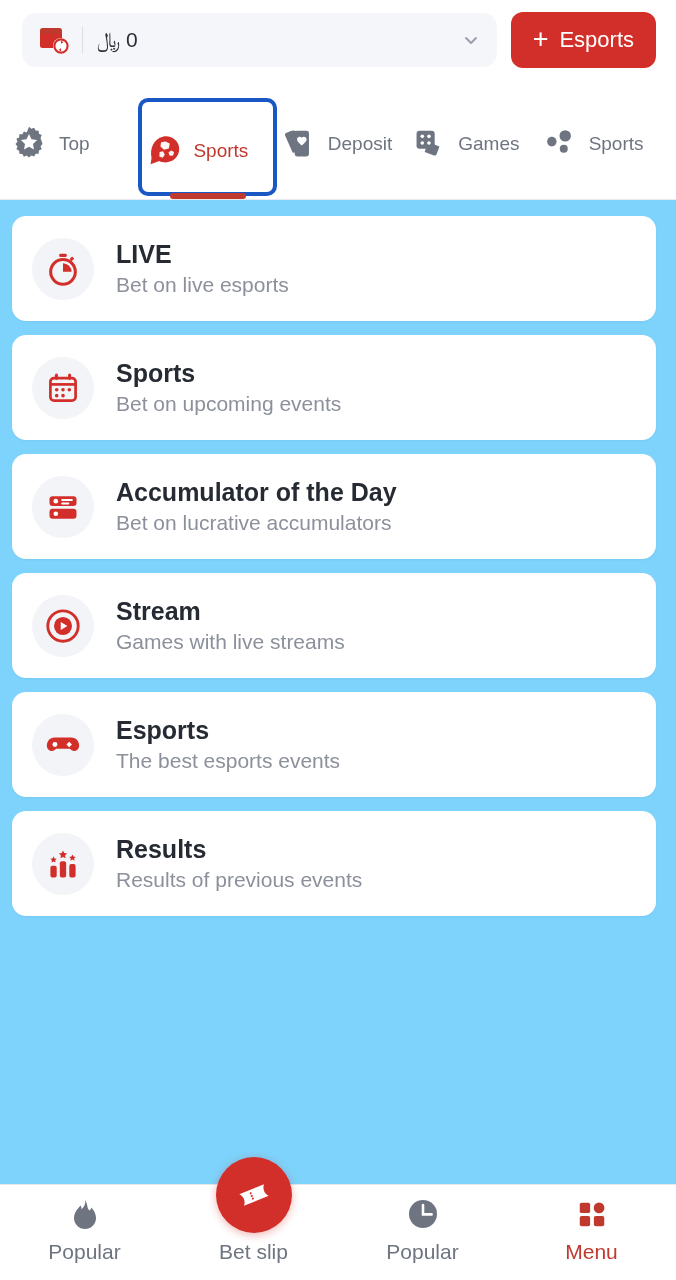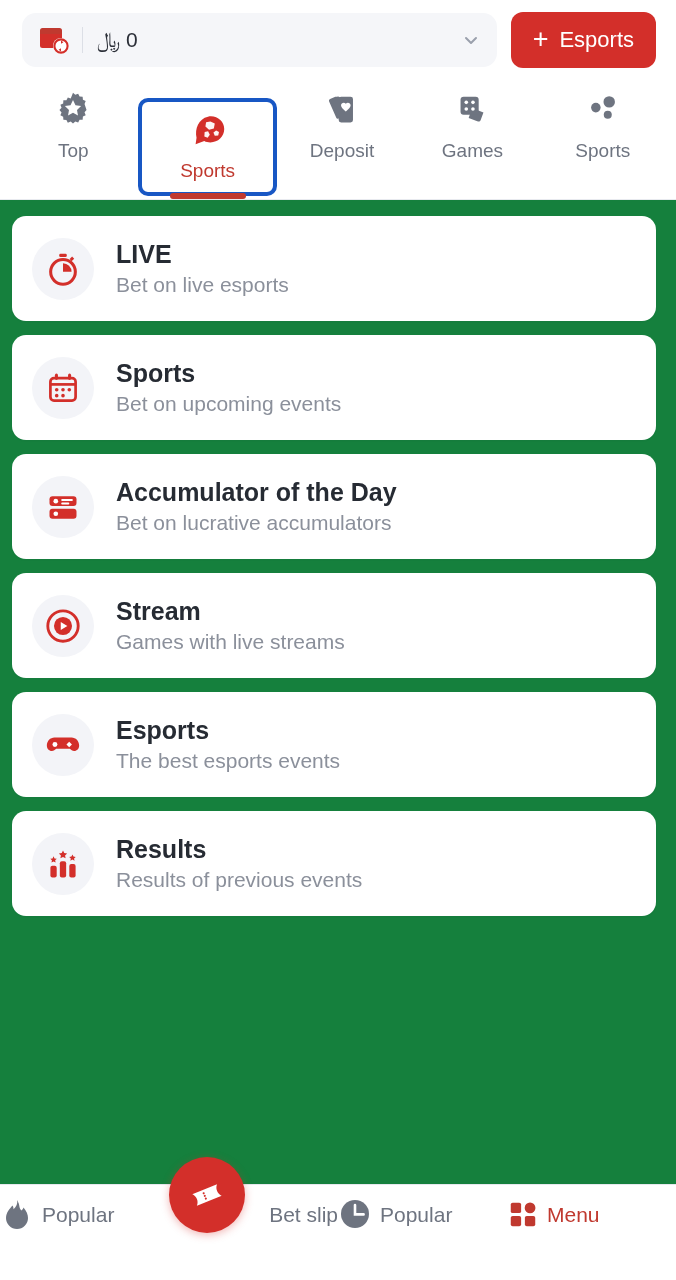--- a/index.html
+++ b/index.html
@@ -86,21 +86,21 @@
     padding: 0 8px;
     position: relative;
     flex: 0 0 auto;
     height: 122px;
     border-bottom: 1px solid #e8eaef;
   }
   .tab {
     flex: 1;
     height: 100%;
     display: flex;
-    flex-direction: column;
+    flex-direction: row;
     align-items: center;
     justify-content: flex-start;
     padding-top: 10px;
     gap: 9px;
     cursor: pointer;
     position: relative;
   }
   .tab .tab-icon { height: 44px; display: flex; align-items: center; justify-content: center; }
   .tab-label {
     font-size: 19px;
@@ -123,21 +123,21 @@
     transform: translateX(-50%);
     width: 76px;
     height: 6px;
     border-radius: 3px;
     background: #c0392f;
   }
 
   
   .content {
     flex: 1;
-    background: #15803d;
+    background: #7dd3fc;
     padding: 16px 20px 0 12px;
     overflow: hidden;
   }
   .card {
     background: #ffffff;
     border-radius: 14px;
     height: 105px;
     margin-bottom: 14px;
     display: flex;
     align-items: center;
@@ -176,21 +176,21 @@
     background: #ffffff;
     border-top: 1px solid #e6e8ee;
     display: flex;
     align-items: flex-start;
     padding-top: 10px;
     position: relative;
   }
   .navitem {
     flex: 1;
     display: flex;
-    flex-direction: row;
+    flex-direction: column;
     align-items: center;
     gap: 8px;
     cursor: pointer;
   }
   .nav-ico { height: 38px; display:flex; align-items:center; justify-content:center; }
   .nav-label { font-size: 21px; color: #6e7480; line-height: 1; }
   .navitem.active .nav-label { color: #c0392f; }
   .navitem.raised .nav-ico {
     width: 76px;
     height: 76px;

